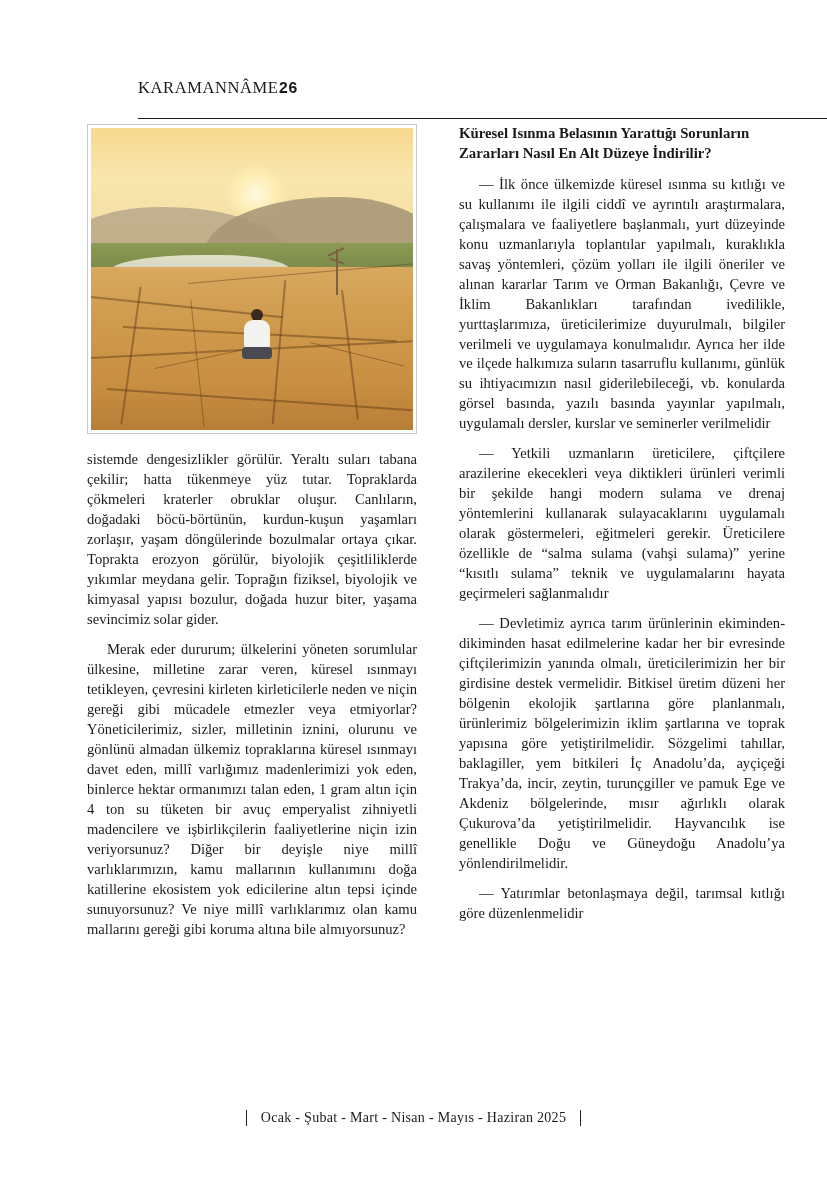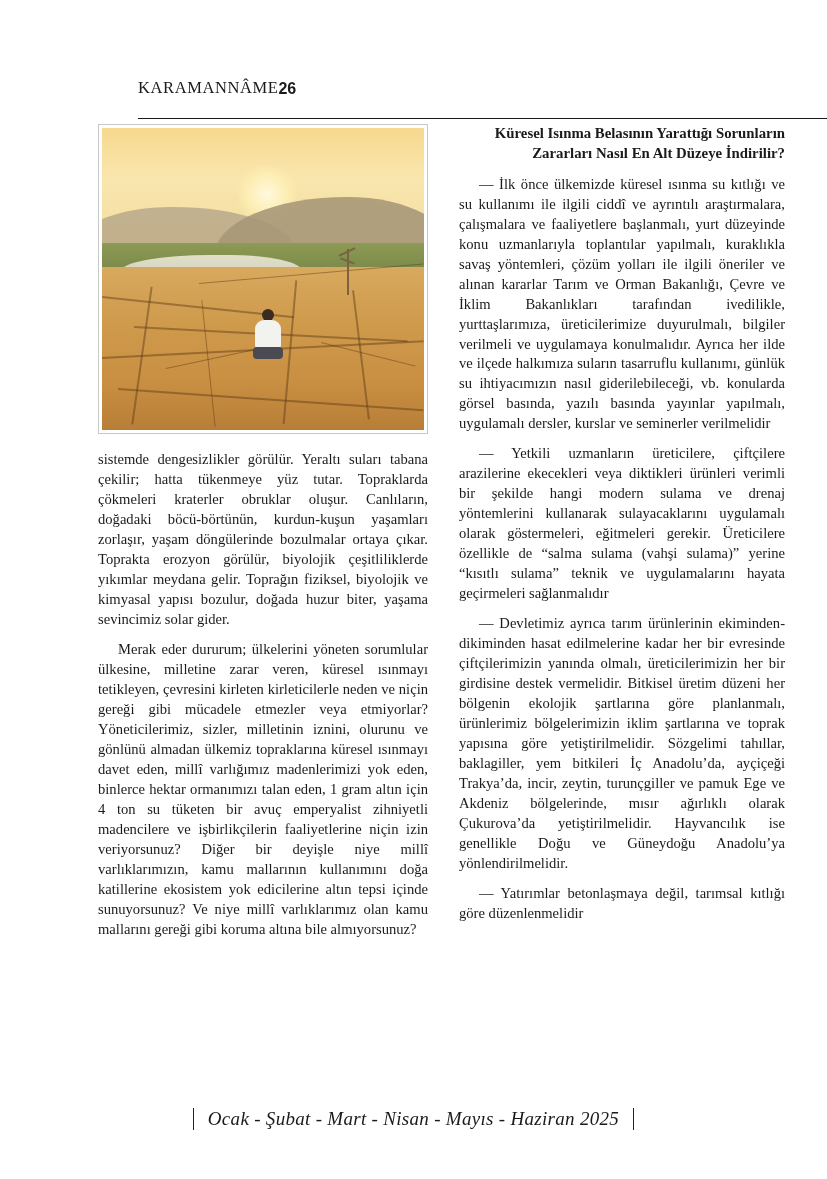--- a/index.html
+++ b/index.html
@@ -32,29 +32,29 @@
     border-bottom: 1.6px solid #1a1a1a;
     margin-left: 43px;
   }
   .header-title {
     font-family: "Liberation Serif", serif;
     font-size: 16.5px;
     letter-spacing: 0.6px;
     font-weight: normal;
   }
   .header-page {
-    font-family: Liberation Sans, sans-serif;
+    font-family: Liberation Mono, monospace;
     font-size: 16px;
     font-weight: bold;
   }
 
   
   .col-left {
     position: absolute;
-    left: 98px;
+    left: 87px;
     top: 124px;
     width: 330px;
   }
   .col-right {
     position: absolute;
     left: 459px;
     top: 124px;
     width: 326px;
   }
 
@@ -161,35 +161,33 @@
     hyphens: auto;
   }
   p.body + p.body { margin-top: 10px; }
   p.indent { text-indent: 20px; }
 
   .col-title {
     margin: 0 0 11px 0;
     font-size: 14.8px;
     font-weight: bold;
     line-height: 1.34;
-    text-align: right;
   }
 
   
   .footer {
     position: absolute;
     left: 0; right: 0;
     top: 1108px;
     text-align: center;
   }
   .footer-inner {
     display: inline-block;
     font-family: "Liberation Serif", serif;
-    font-style: italic;
-    font-size: 19px;
+    font-size: 14px;
     letter-spacing: 0.3px;
     padding: 0 14px;
     border-left: 1.5px solid #222;
     border-right: 1.5px solid #222;
     text-align: center;
   }
 </style>
 </head>
 <body>
 

